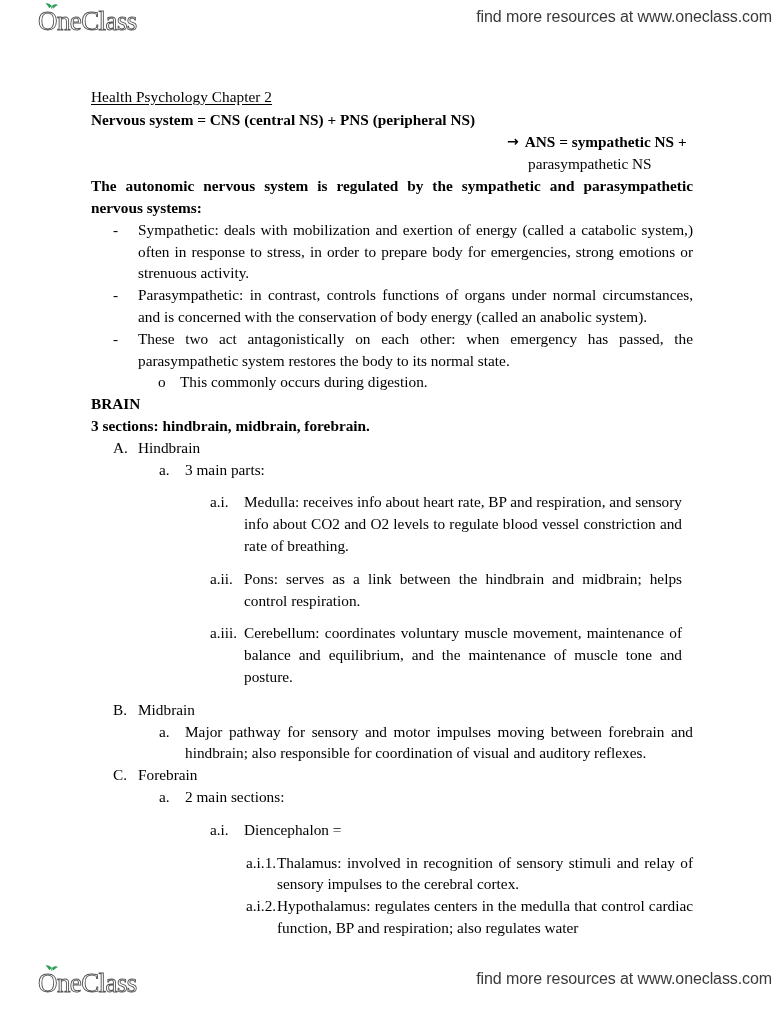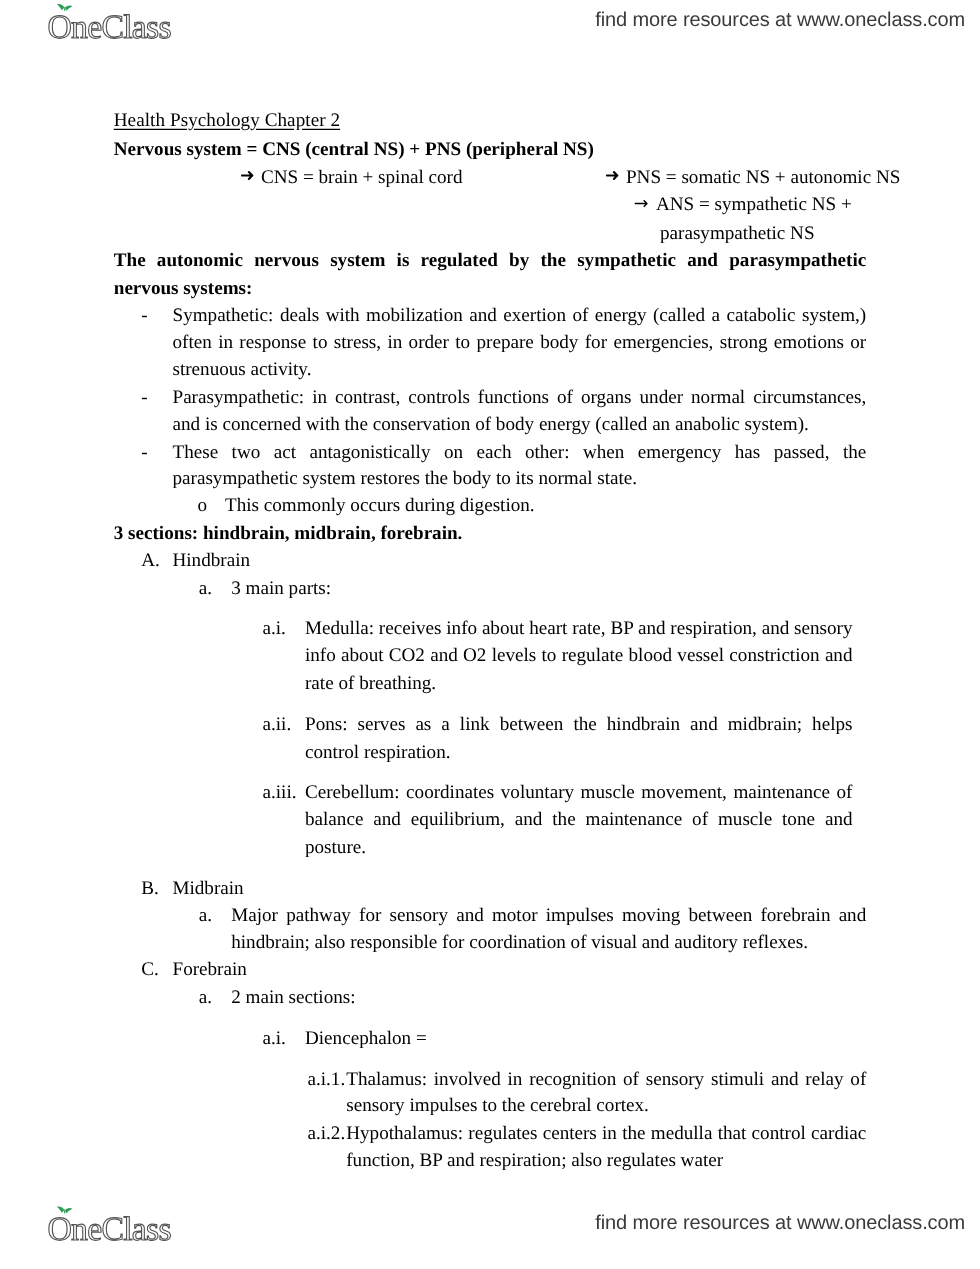--- a/index.html
+++ b/index.html
@@ -91,21 +91,21 @@
     display: inline-block;
     transform: translateY(-1px);
   }
   .arrow-thin {
     font-family: "DejaVu Sans", sans-serif;
     font-size: 14px;
     padding-right: 6px;
     display: inline-block;
     transform: translateY(-1px);
   }
-  .row-ans { margin-left: 416px; }
+  .row-ans { margin-left: 416px; font-weight: bold; }
   .row-ans-cont { margin-left: 437px; }
 
   
   .dash-item {
     position: relative;
     margin: 0;
     padding-left: 47px;
     text-align: justify;
   }
   .dash-item > .marker {
@@ -180,24 +180,20 @@
   </span>
   <span class="promo">find more resources at www.oneclass.com</span>
 </div>
 
 <div class="doc">
 
   <h1 class="doc-title">Health Psychology Chapter 2</h1>
 
   <p class="para nojust">Nervous system = CNS (central NS) + PNS (peripheral NS)</p>
 
-  <div class="arrow-row arrow-cols">
-    <span class="col-a"><span class="arrow-bold">➜</span><span>CNS = brain + spinal cord</span></span>
-    <span class="col-b"><span class="arrow-bold">➜</span><span>PNS = somatic NS + autonomic NS</span></span>
-  </div>
 
   <div class="arrow-row row-ans">
     <span class="arrow-thin">→</span><span>ANS = sympathetic NS +</span>
   </div>
   <div class="arrow-row row-ans-cont">
     <span>parasympathetic NS</span>
   </div>
 
   <p class="para">The autonomic nervous system is regulated by the sympathetic and parasympathetic nervous systems:</p>
 
@@ -214,20 +210,21 @@
   <div class="dash-item">
     <span class="marker">-</span>
     <span>These two act antagonistically on each other: when emergency has passed, the parasympathetic system restores the body to its normal state.</span>
   </div>
 
   <div class="circ-item">
     <span class="marker">o</span>
     <span>This commonly occurs during digestion.</span>
   </div>
 
+  <p class="para nojust">BRAIN</p>
   <p class="para nojust">3 sections: hindbrain, midbrain, forebrain.</p>
 
   <div class="lvl-A">
     <span class="marker">A.</span>
     <span>Hindbrain</span>
   </div>
 
   <div class="lvl-a nojust">
     <span class="marker">a.</span>
     <span>3 main parts:</span>

